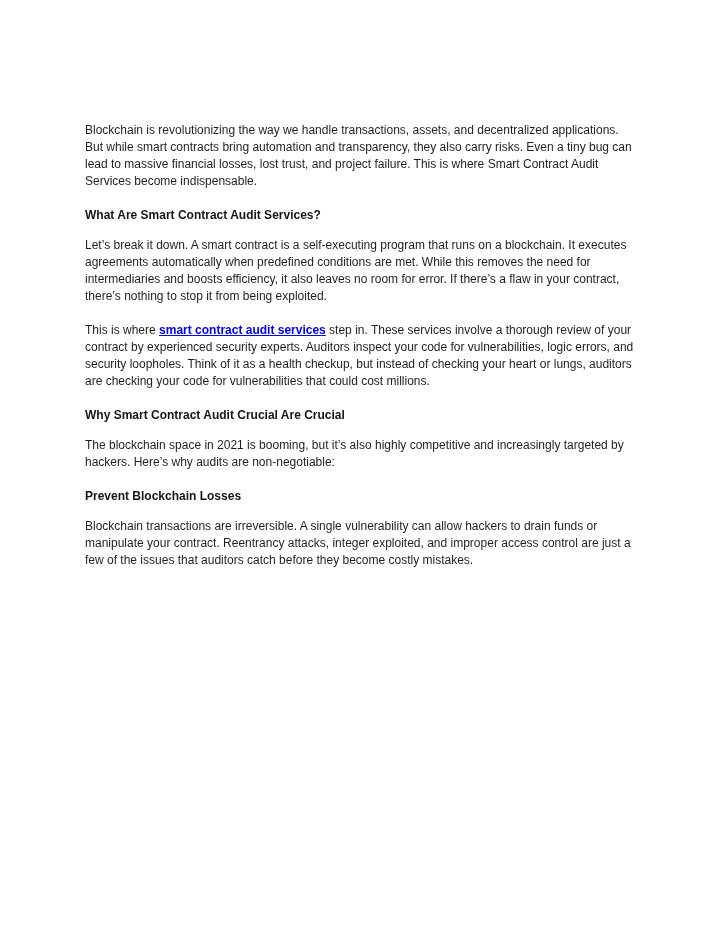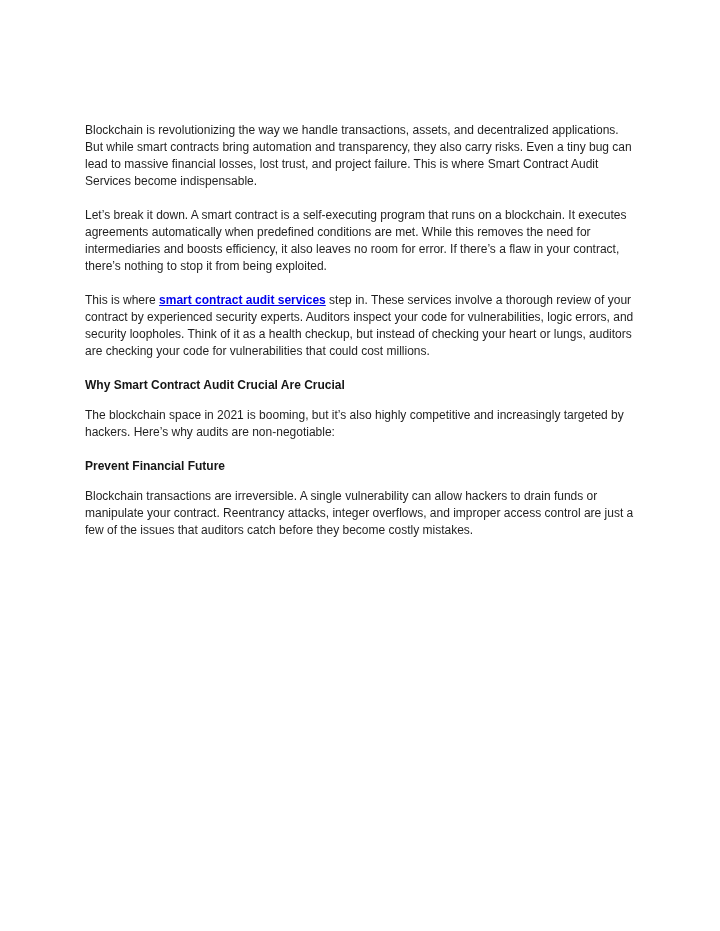--- a/index.html
+++ b/index.html
@@ -54,28 +54,29 @@
 
 <div class="page">
 
   <h1 class="doc-title">
   </h1>
 
   <div class="body-copy">
 
     <p>Blockchain is revolutionizing the way we handle transactions, assets, and decentralized applications. But while smart contracts bring automation and transparency, they also carry risks. Even a tiny bug can lead to massive financial losses, lost trust, and project failure. This is where Smart Contract Audit Services become indispensable.</p>
 
+    <p class="subheading">What Are Smart Contract Audit Services?</p>
 
     <p>Let’s break it down. A smart contract is a self-executing program that runs on a blockchain. It executes agreements automatically when predefined conditions are met. While this removes the need for intermediaries and boosts efficiency, it also leaves no room for error. If there’s a flaw in your contract, there’s nothing to stop it from being exploited.</p>
 
     <p><span>This is where </span><a class="inline-link">smart contract audit services</a><span> step in. These services involve a thorough review of your contract by experienced security experts. Auditors inspect your code for vulnerabilities, logic errors, and security loopholes. Think of it as a health checkup, but instead of checking your heart or lungs, auditors are checking your code for vulnerabilities that could cost millions.</span></p>
 
     <p class="subheading">Why Smart Contract Audit Crucial Are Crucial</p>
 
     <p>The blockchain space in 2021 is booming, but it’s also highly competitive and increasingly targeted by hackers. Here’s why audits are non-negotiable:</p>
 
-    <p class="subheading">Prevent Financial Future</p>
+    <p class="subheading">Prevent Blockchain Losses</p>
 
-    <p>Blockchain transactions are irreversible. A single vulnerability can allow hackers to drain funds or manipulate your contract. Reentrancy attacks, integer overflows, and improper access control are just a few of the issues that auditors catch before they become costly mistakes.</p>
+    <p>Blockchain transactions are irreversible. A single vulnerability can allow hackers to drain funds or manipulate your contract. Reentrancy attacks, integer exploited, and improper access control are just a few of the issues that auditors catch before they become costly mistakes.</p>
 
 
   </div>
 </div>
 
 </body></html>

